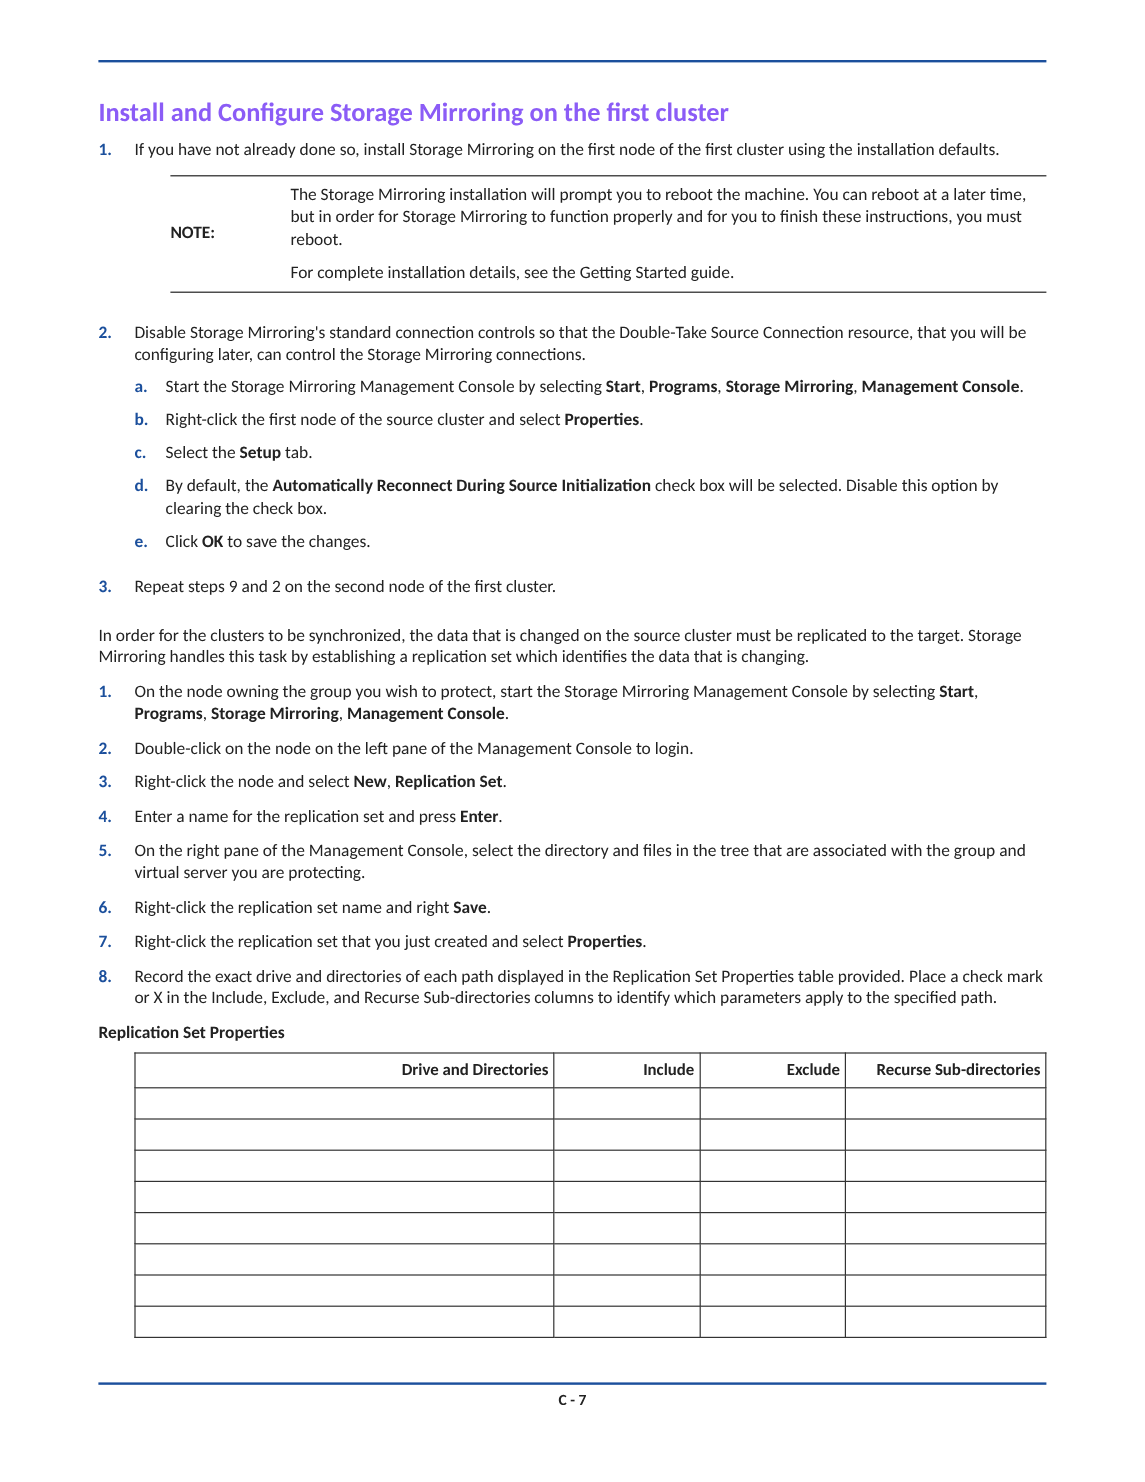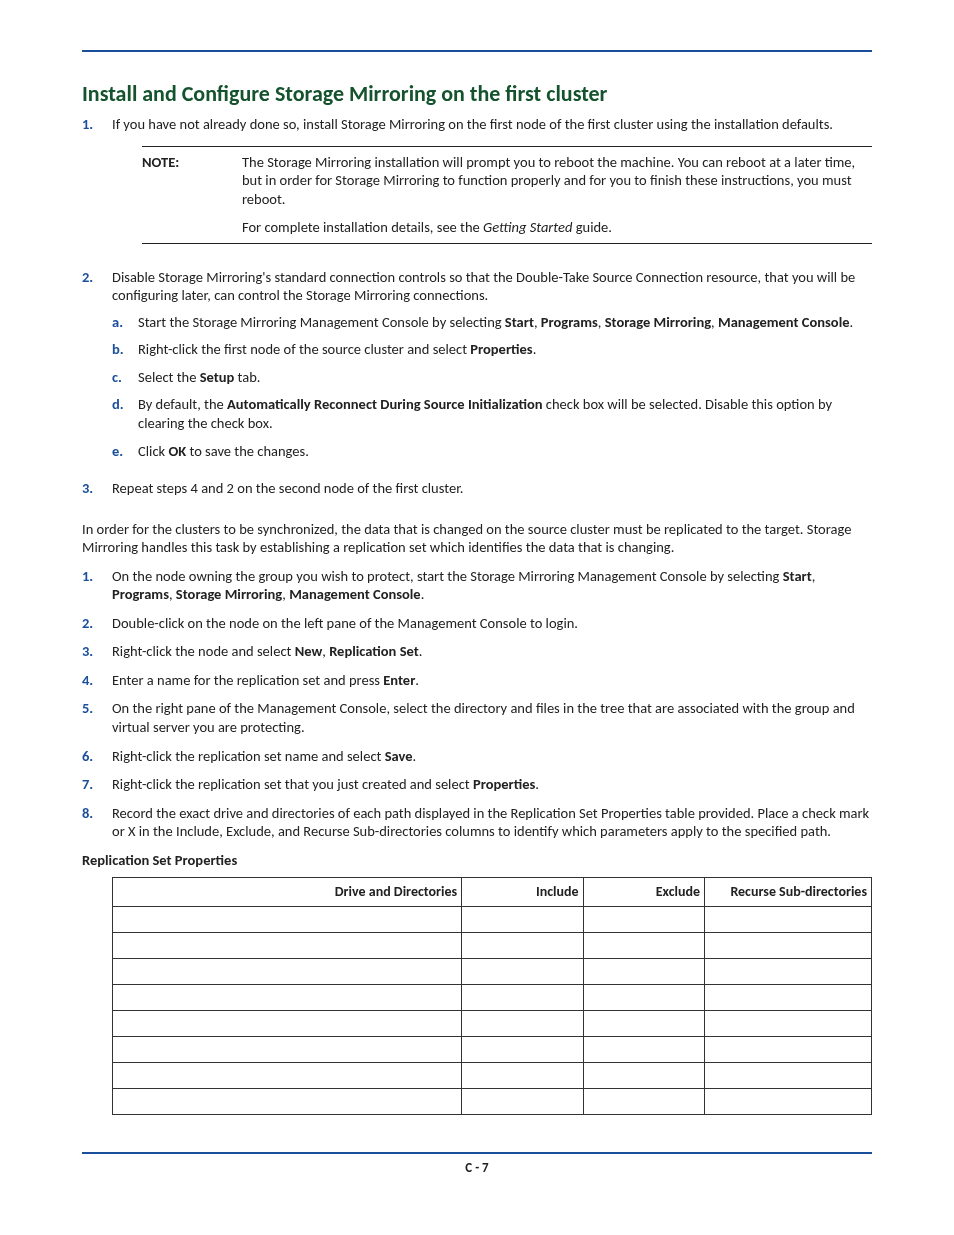--- a/index.html
+++ b/index.html
@@ -15,21 +15,21 @@
     position: relative;
     box-sizing: border-box;
     padding: 50px 82px 0 82px;
   }
   .top-rule {
     border: 0;
     border-top: 2.5px solid #1b4f9c;
     margin: 0 0 28px 0;
   }
   h2.section {
-    color: #14532d;
+    color: #8b5cf6;
     font-size: 22px;
     font-weight: 700;
     margin: 0 0 8px 0;
   }
   .body-text, .li-body, .subli-body, .note-body, .table-caption {
     font-size: 14.5px;
     line-height: 1.28;
   }
   ol.num {
     list-style: none;
@@ -62,35 +62,36 @@
   }
   .alpha-marker {
     width: 26px;
     flex: none;
     color: #1b4f9c;
     font-weight: 700;
     font-size: 14.5px;
   }
   .subli-body { flex: 1; }
   .b { font-weight: 700; }
-  .i { font-style: italic; }
+  .i { }
   .note-block {
     margin: 12px 0 14px 30px;
     border-top: 1.5px solid #222;
     border-bottom: 1.5px solid #222;
     padding: 6px 0;
   }
   .note-row {
     display: flex;
   }
   .note-label {
     width: 88px;
     flex: none;
     font-weight: 700;
     font-size: 14.5px;
+    margin-top: 31px;
   }
   .note-body-col {
     flex: 1;
   }
   .note-body-col p.note-body { margin: 0 0 10px 12px; }
   .note-body-col p.note-body:last-child { margin-bottom: 0; }
   .section-gap { height: 12px; }
   p.body-text { margin: 0 0 10px 0; }
   .table-caption {
     text-align: left;
@@ -200,21 +201,21 @@
               <span>Click </span><span class="b">OK</span><span> to save the changes.</span>
             </div>
           </li>
         </ol>
       </div>
     </li>
 
     <li>
       <div class="num-marker">3.</div>
       <div class="li-body">
-        <p>Repeat steps 4 and 2 on the second node of the first cluster.</p>
+        <p>Repeat steps 9 and 2 on the second node of the first cluster.</p>
       </div>
     </li>
   </ol>
 
   <div class="section-gap"></div>
 
 
   <p class="body-text">In order for the clusters to be synchronized, the data that is changed on the source cluster must be replicated to the target. Storage Mirroring handles this task by establishing a replication set which identifies the data that is changing.</p>
 
   <ol class="num">
@@ -240,21 +241,21 @@
         <span>Enter a name for the replication set and press </span><span class="b">Enter</span><span>.</span>
       </div>
     </li>
     <li>
       <div class="num-marker">5.</div>
       <div class="li-body">On the right pane of the Management Console, select the directory and files in the tree that are associated with the group and virtual server you are protecting.</div>
     </li>
     <li>
       <div class="num-marker">6.</div>
       <div class="li-body">
-        <span>Right-click the replication set name and select </span><span class="b">Save</span><span>.</span>
+        <span>Right-click the replication set name and right </span><span class="b">Save</span><span>.</span>
       </div>
     </li>
     <li>
       <div class="num-marker">7.</div>
       <div class="li-body">
         <span>Right-click the replication set that you just created and select </span><span class="b">Properties</span><span>.</span>
       </div>
     </li>
     <li>
       <div class="num-marker">8.</div>

